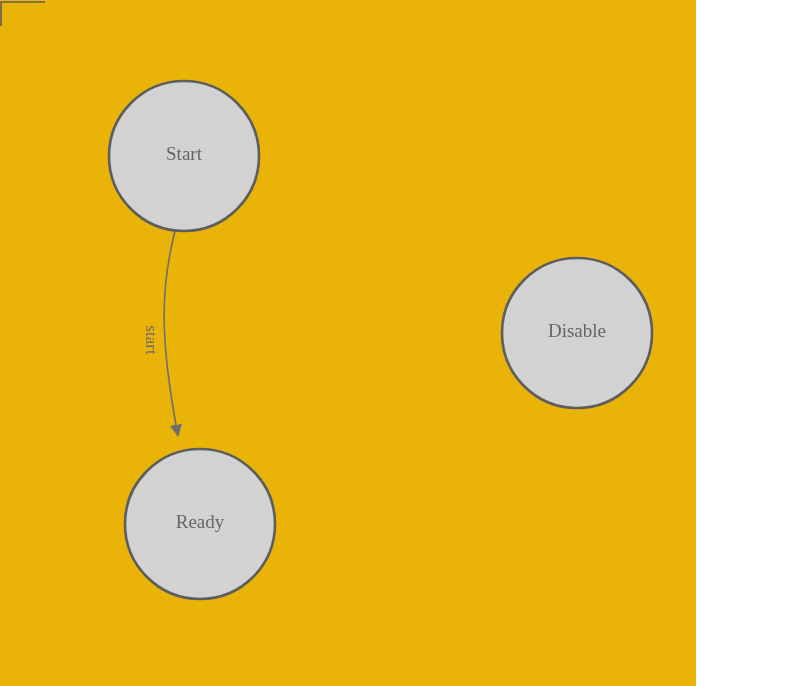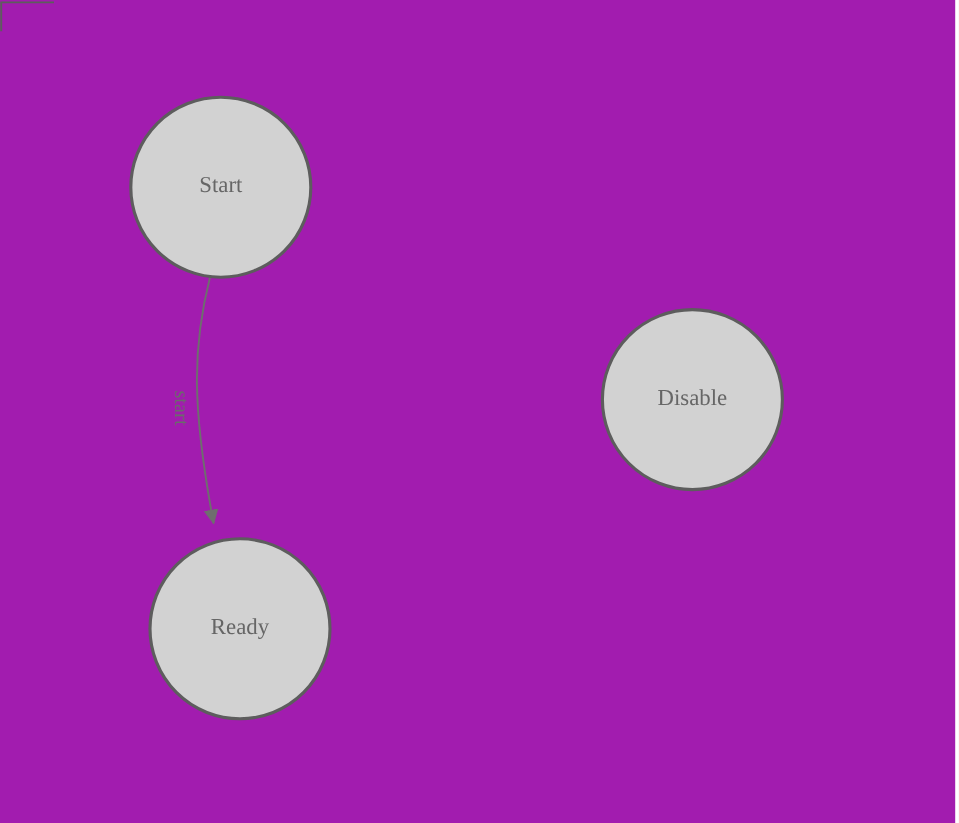--- a/index.html
+++ b/index.html
@@ -46,21 +46,21 @@
     dominant-baseline: middle;
   }
   .corner-marker {
     fill: none;
     stroke-width: 1.6;
   }
 </style>
 </head>
 <body>
 
-<div id="canvas-root" style="width: 796px; height: 686px; background: #a21caf;">
+<div id="canvas-root" style="width: 696px; height: 686px; background: #eab308;">
   <svg id="diagram-svg" viewBox="0 0 799 686" xmlns="http://www.w3.org/2000/svg" width="799" height="686" style="width: 799px; height: 686px;">
 
     <defs>
       <marker id="arrow-filled-triangle" viewBox="0 0 12 12" refX="10" refY="6" markerWidth="8.5" markerHeight="8.5" orient="auto-start-reverse" markerUnits="strokeWidth">
         <path d="M 0 0.6 L 11 6 L 0 11.4 z" fill="#6e6e6e"></path>
       </marker>
     </defs>
 
     <path class="corner-marker" d="M 1 26 L 1 2 L 45 2" stroke="#5d5d5d"></path>
 

